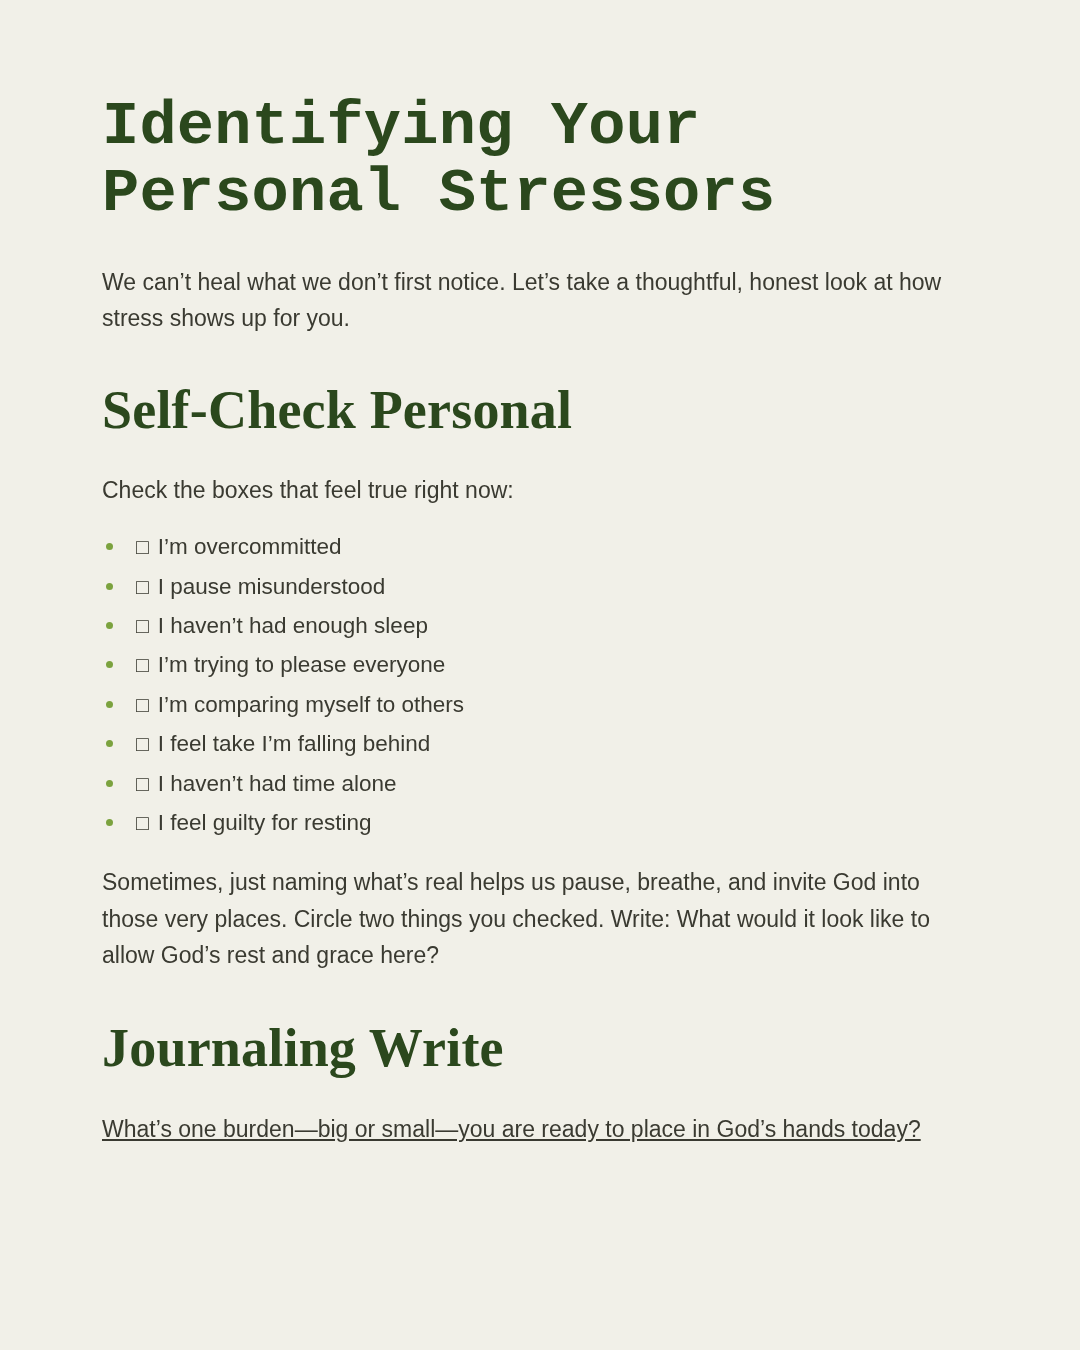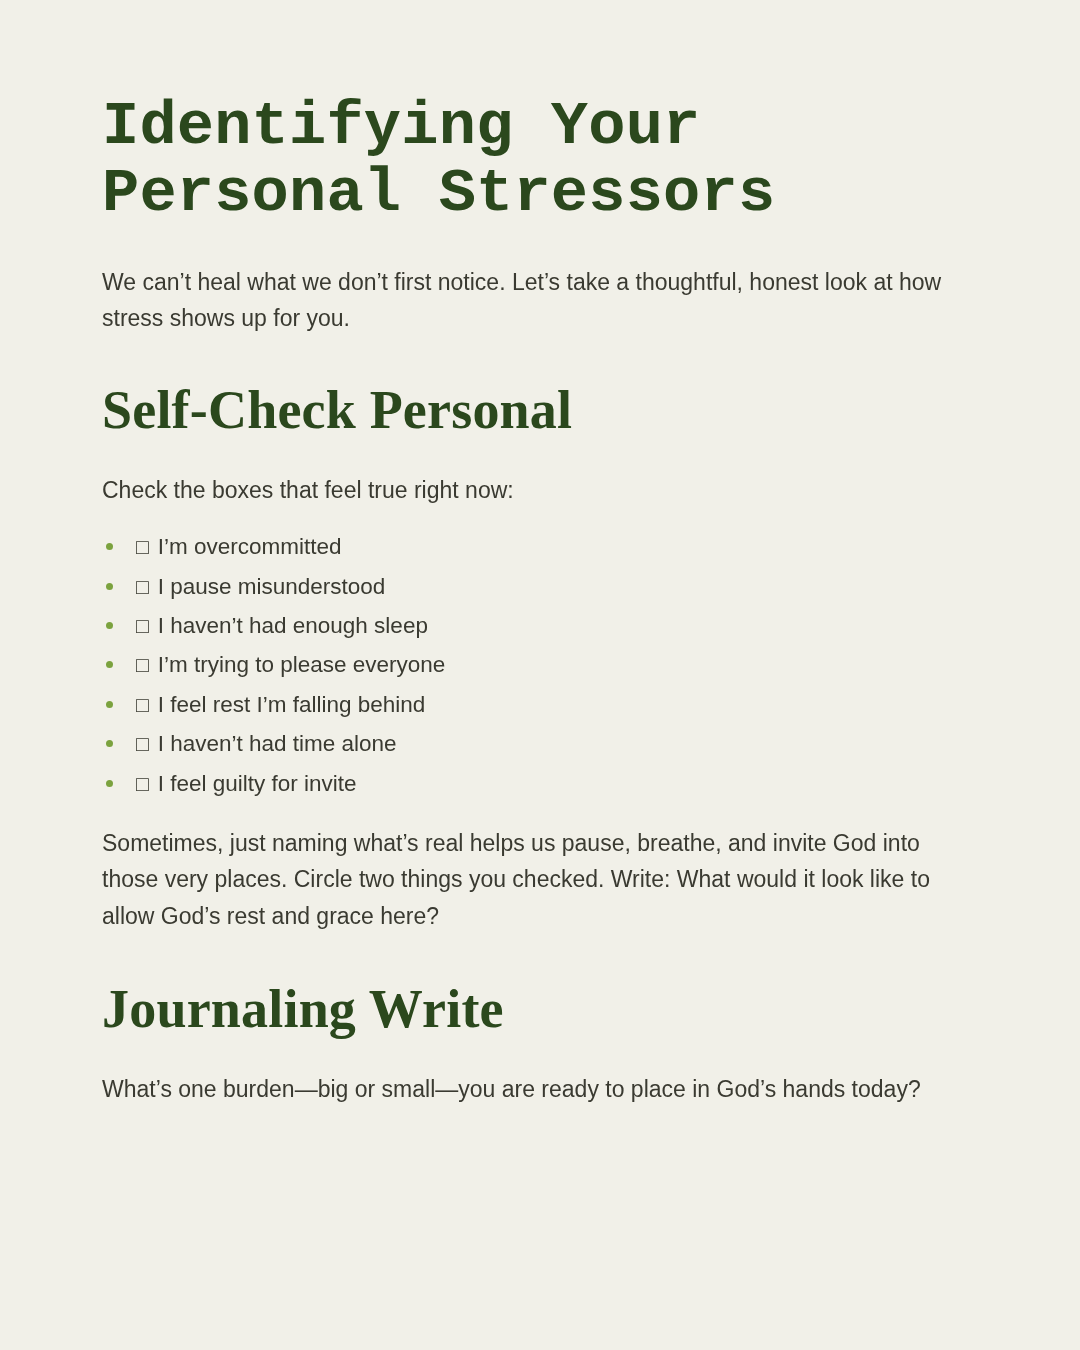--- a/index.html
+++ b/index.html
@@ -81,21 +81,21 @@
   ul.checklist li .cbx {
     color: #3a3a31;
     margin-right: 9px;
     font-size: 21px;
   }
 
   .closing { margin-bottom: 46px; }
 
   .journal-heading { margin-bottom: 32px; }
 
-  .prompt { max-width: 920px; }
+  .prompt { max-width: 920px; text-decoration: underline; }
 </style>
 </head>
 <body>
 
 <div class="page">
 
   <h1 class="title">Identifying Your Personal Stressors</h1>
 
   <p class="body-text intro">We can’t heal what we don’t first notice. Let’s take a thoughtful, honest look at how stress shows up for you.</p>
 
@@ -115,29 +115,33 @@
     <li>
       <span class="dot"></span>
       <span class="cbx">□</span><span>I haven’t had enough sleep</span>
     </li>
     <li>
       <span class="dot"></span>
       <span class="cbx">□</span><span>I’m trying to please everyone</span>
     </li>
     <li>
       <span class="dot"></span>
-      <span class="cbx">□</span><span>I feel rest I’m falling behind</span>
+      <span class="cbx">□</span><span>I’m comparing myself to others</span>
+    </li>
+    <li>
+      <span class="dot"></span>
+      <span class="cbx">□</span><span>I feel take I’m falling behind</span>
     </li>
     <li>
       <span class="dot"></span>
       <span class="cbx">□</span><span>I haven’t had time alone</span>
     </li>
     <li>
       <span class="dot"></span>
-      <span class="cbx">□</span><span>I feel guilty for invite</span>
+      <span class="cbx">□</span><span>I feel guilty for resting</span>
     </li>
   </ul>
 
   <p class="body-text closing">Sometimes, just naming what’s real helps us pause, breathe, and invite God into those very places. Circle two things you checked. Write: What would it look like to allow God’s rest and grace here?</p>
 
   <h2 class="section-heading journal-heading">Journaling Write</h2>
 
   <p class="body-text prompt">What’s one burden—big or small—you are ready to place in God’s hands today?</p>
 
 </div>

